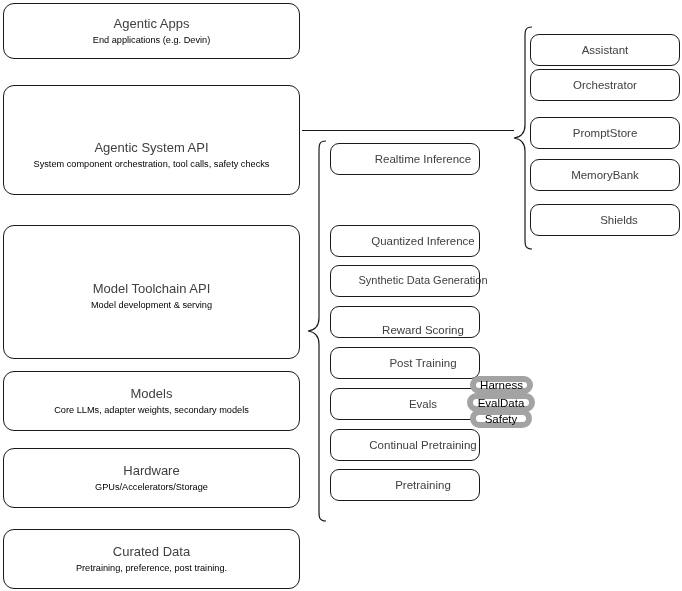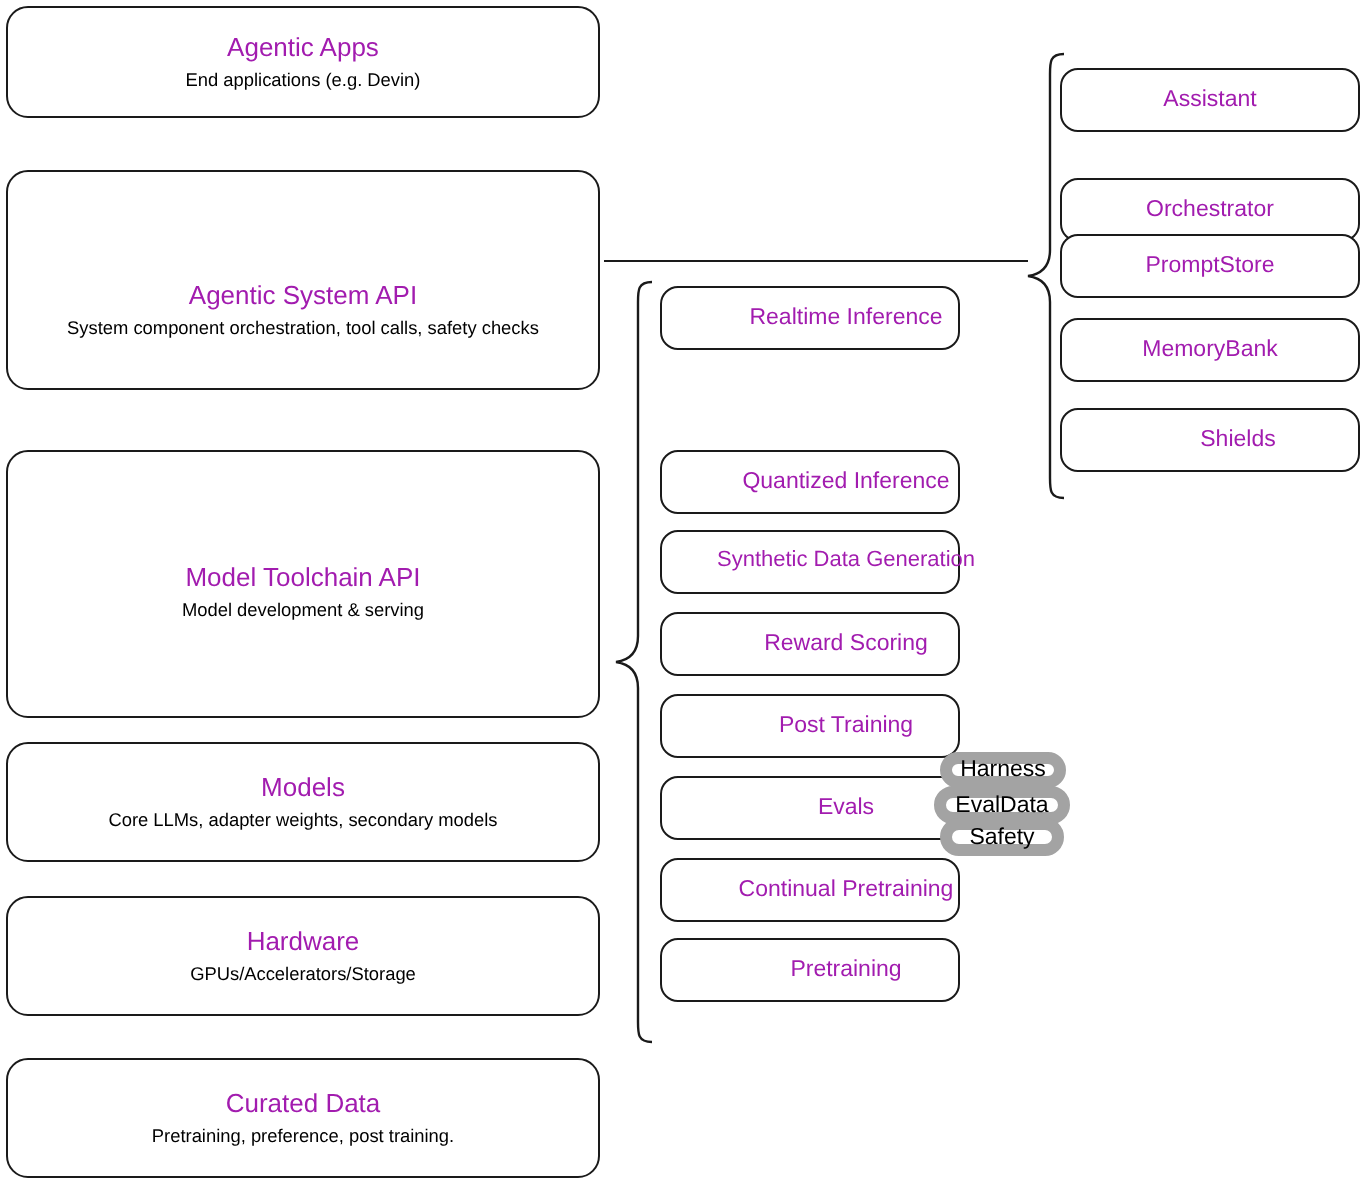--- a/index.html
+++ b/index.html
@@ -32,21 +32,21 @@
     background: #ffffff;
     display: flex;
     flex-direction: column;
     align-items: center;
     justify-content: center;
     text-align: center;
     line-height: 1.25;
   }
   .node .title {
     font-size: 12.5px;
-    color: #a21caf;
+    color: #404040;
     white-space: nowrap;
   }
   .node .subtitle {
     font-size: 9px;
     color: #000000;
     margin-top: 3px;
     white-space: nowrap;
   }
 
   
@@ -69,32 +69,32 @@
   #layer-agentic-system .stack { margin-top: 30px; }
   #layer-model-toolchain .stack { margin-top: 8px; }
 
   
   .mid { left: 330px; width: 150px; height: 32px; border-radius: 9px; }
   .mid .title { font-size: 11.5px; margin-left: 36px; }
   #mid-0 { top: 143px; }
   #mid-1 { top: 184px; }
   #mid-2 { top: 225px; }
   #mid-3 { top: 265px; }
-  #mid-4 { top: 306px; }
+  #mid-4 { top: 306px; justify-content: flex-end; }
   #mid-5 { top: 347px; }
   #mid-6 { top: 388px; }
   #mid-7 { top: 429px; }
   #mid-8 { top: 469px; }
   #mid-3 .title { font-size: 11px; }
 
   
   .right-node { left: 530px; width: 150px; height: 32px; border-radius: 9px; }
   .right-node .title { font-size: 11.5px; }
   #right-0 { top: 34px; }
-  #right-1 { top: 89px; }
+  #right-1 { top: 69px; }
   #right-2 { top: 117px; }
   #right-3 { top: 159px; }
   #right-4 { top: 204px; padding-left: 28px; }
 
   
   .pill {
     position: absolute;
     box-sizing: border-box;
     border: 6px solid #a3a3a3;
     border-radius: 12px;

